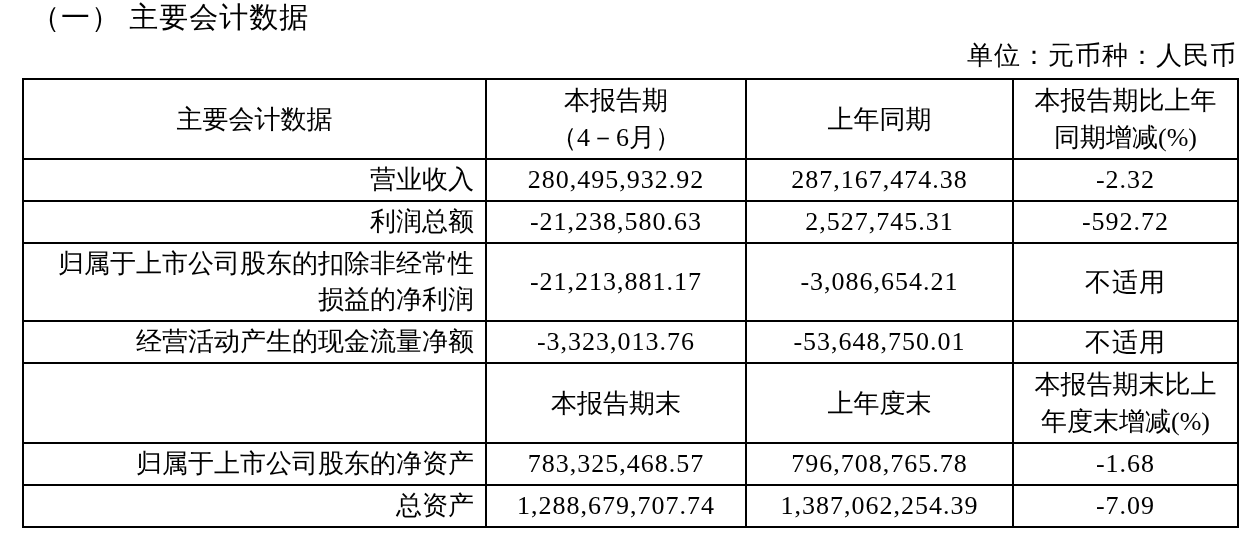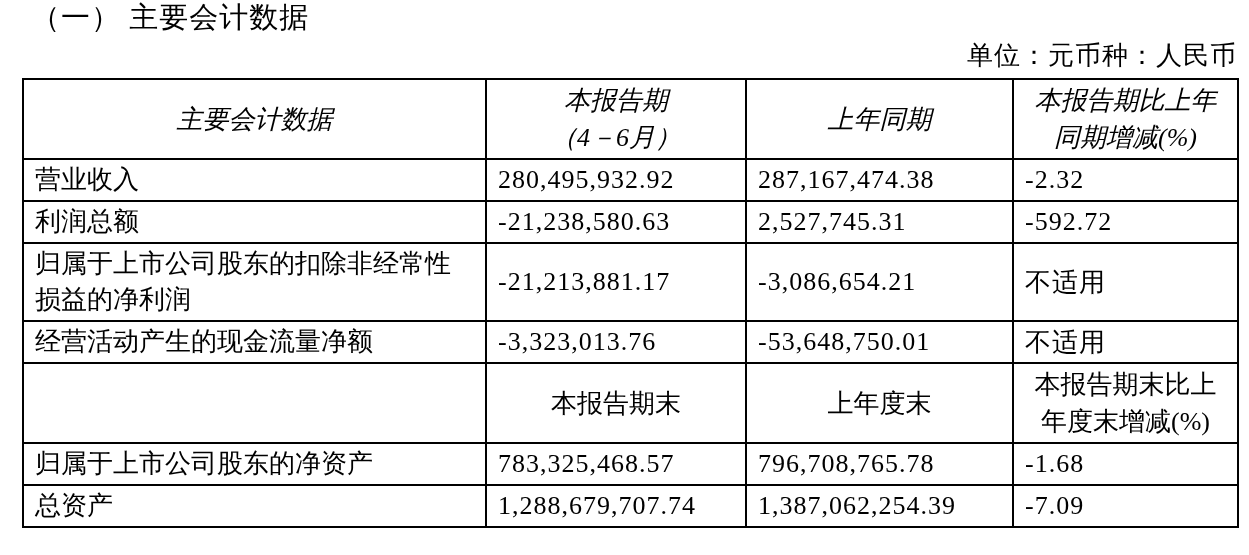--- a/index.html
+++ b/index.html
@@ -43,24 +43,24 @@
   }
   .fin td, .fin th {
     border: 2px solid #000;
     font-size: 26px;
     font-weight: normal;
     vertical-align: middle;
     padding: 2px 11px;
     overflow: hidden;
   }
   .fin .c { text-align: center; }
-  .fin .label { text-align: left; line-height: 36px; }
-  .fin .num { text-align: left; letter-spacing: 1px; white-space: nowrap; }
+  .fin .label { text-align: right; line-height: 36px; }
+  .fin .num { text-align: center; letter-spacing: 1px; white-space: nowrap; }
   .fin .two-line { line-height: 37px; }
-  tr.h-row   { height: 76px; font-style: italic; }
+  tr.h-row   { height: 76px; }
   tr.r-s     { height: 38px; }
   tr.r-m     { height: 40px; }
   tr.r-l     { height: 42px; }
   tr.r-tall  { height: 74px; }
   tr.mid-row { height: 70px; }
 </style>
 </head>
 <body>
 
 <div class="page-title">（一） 主要会计数据</div>

